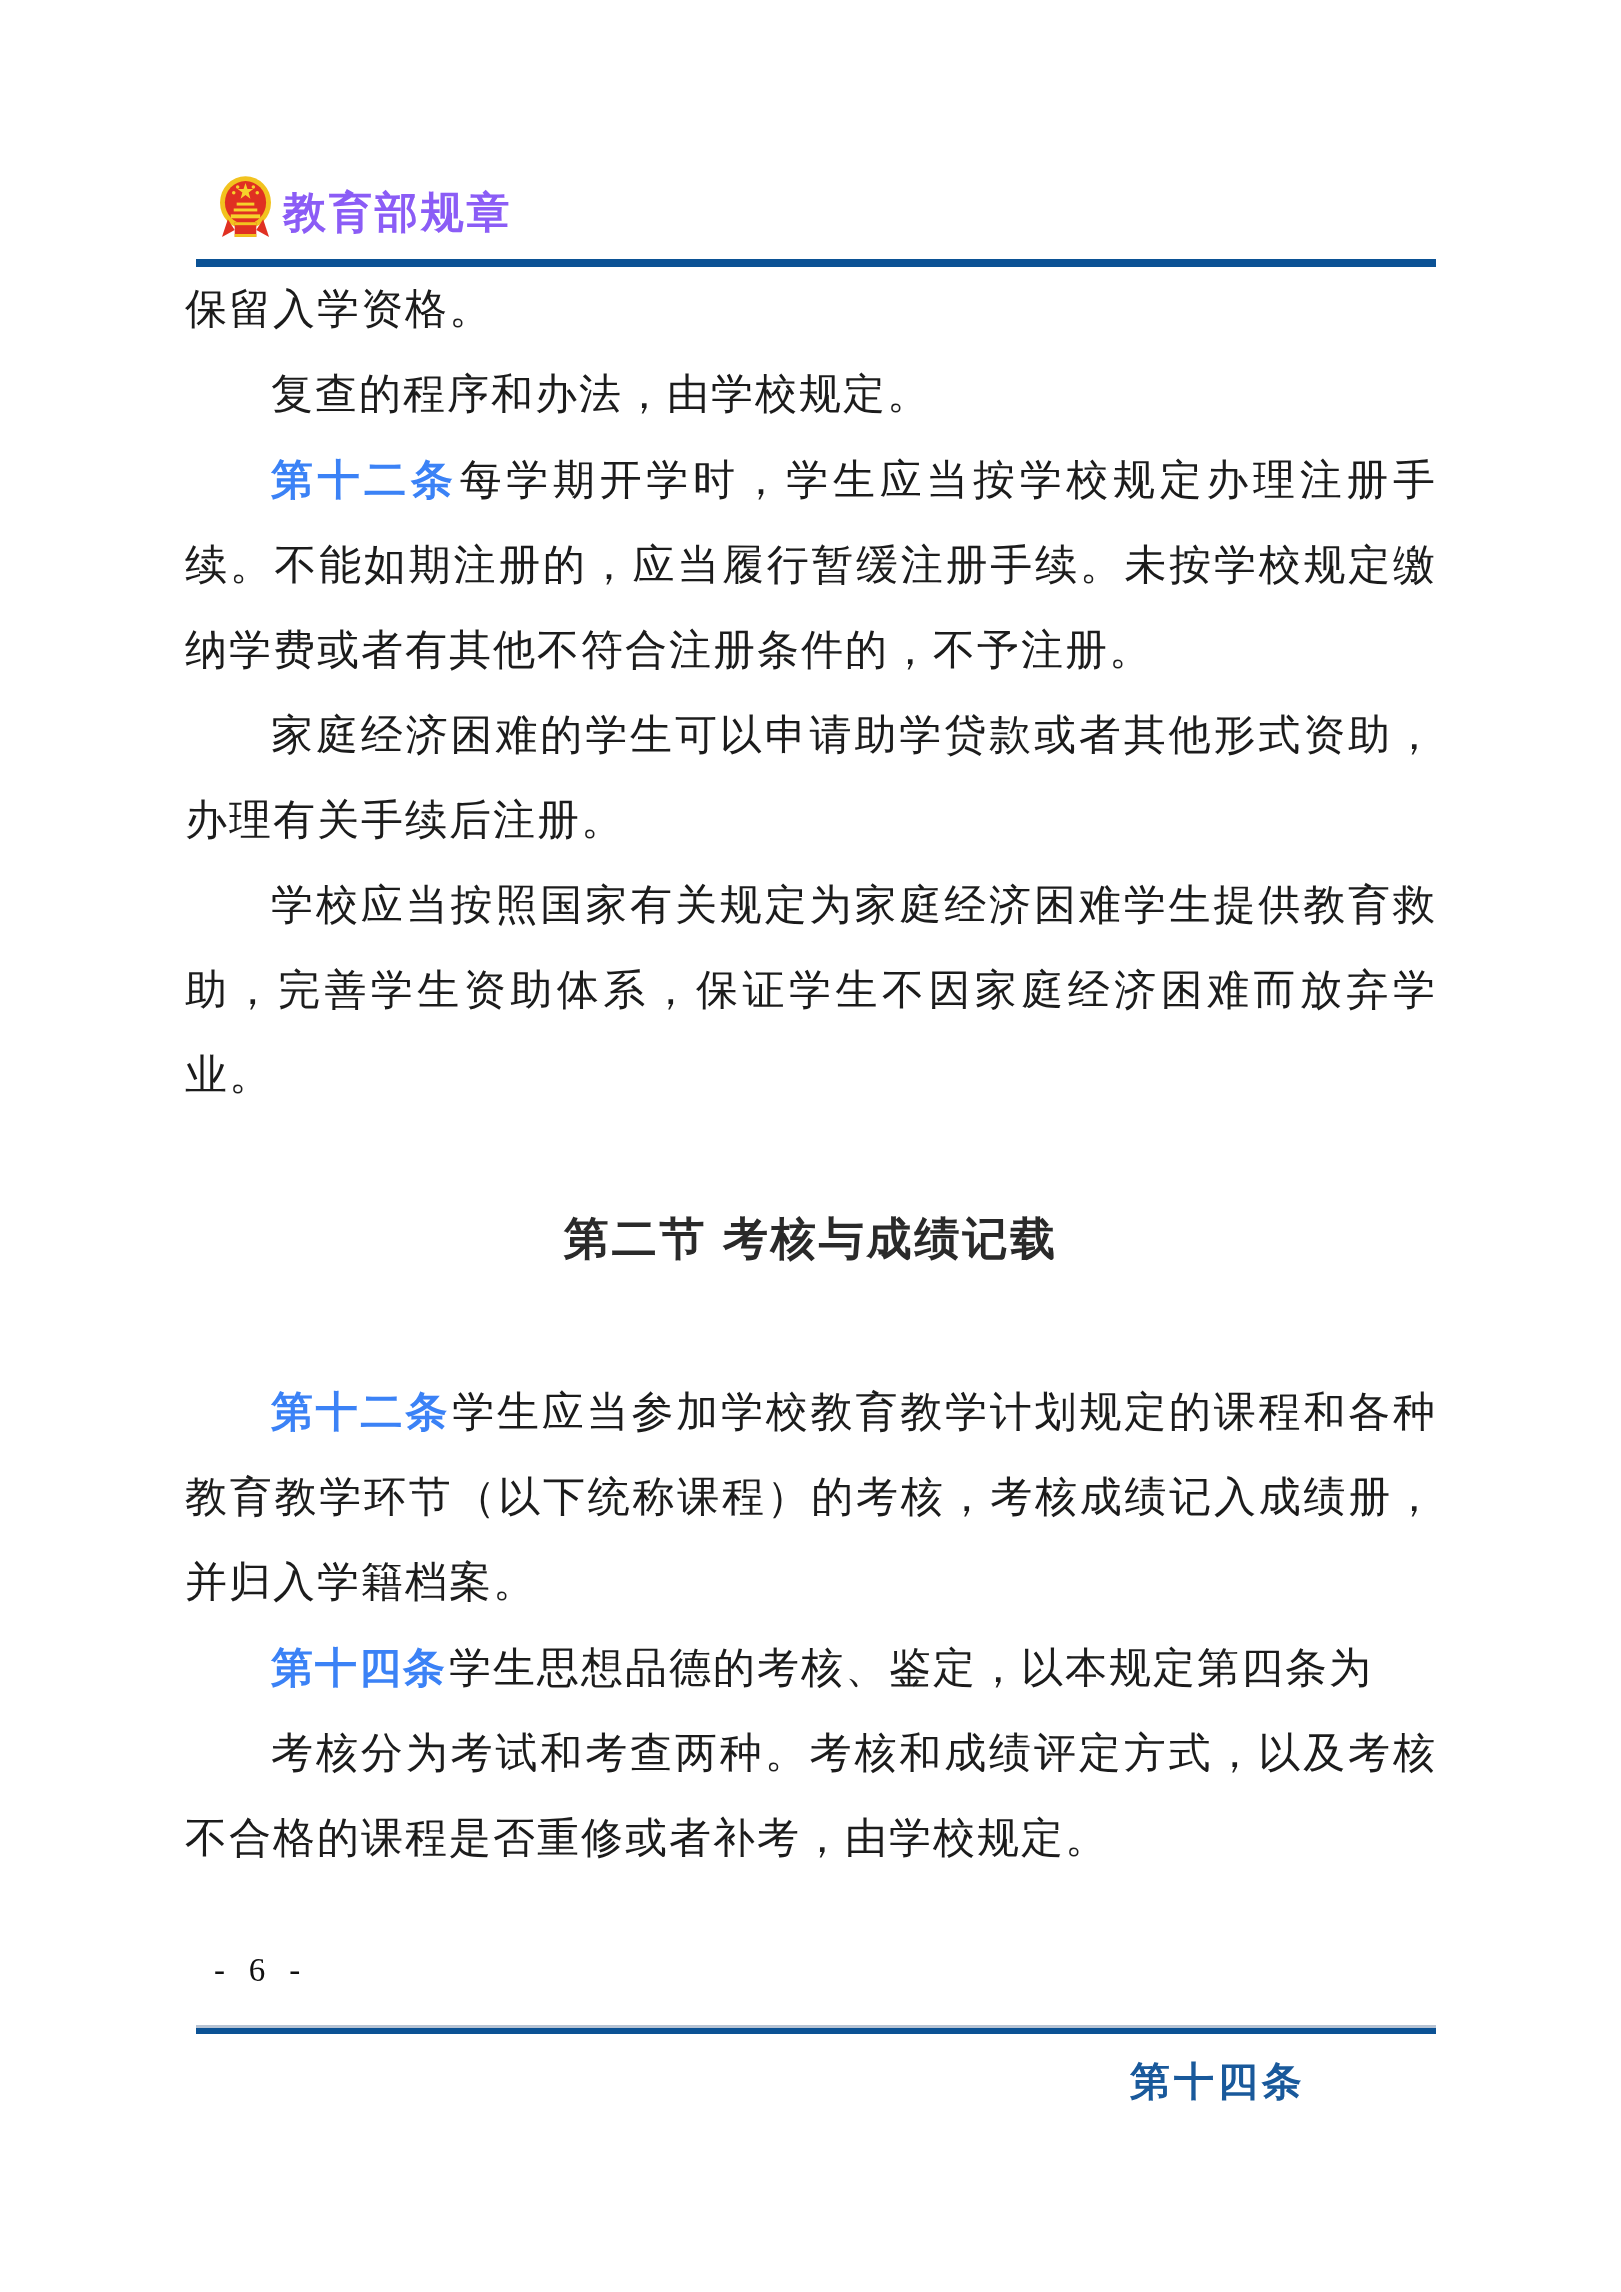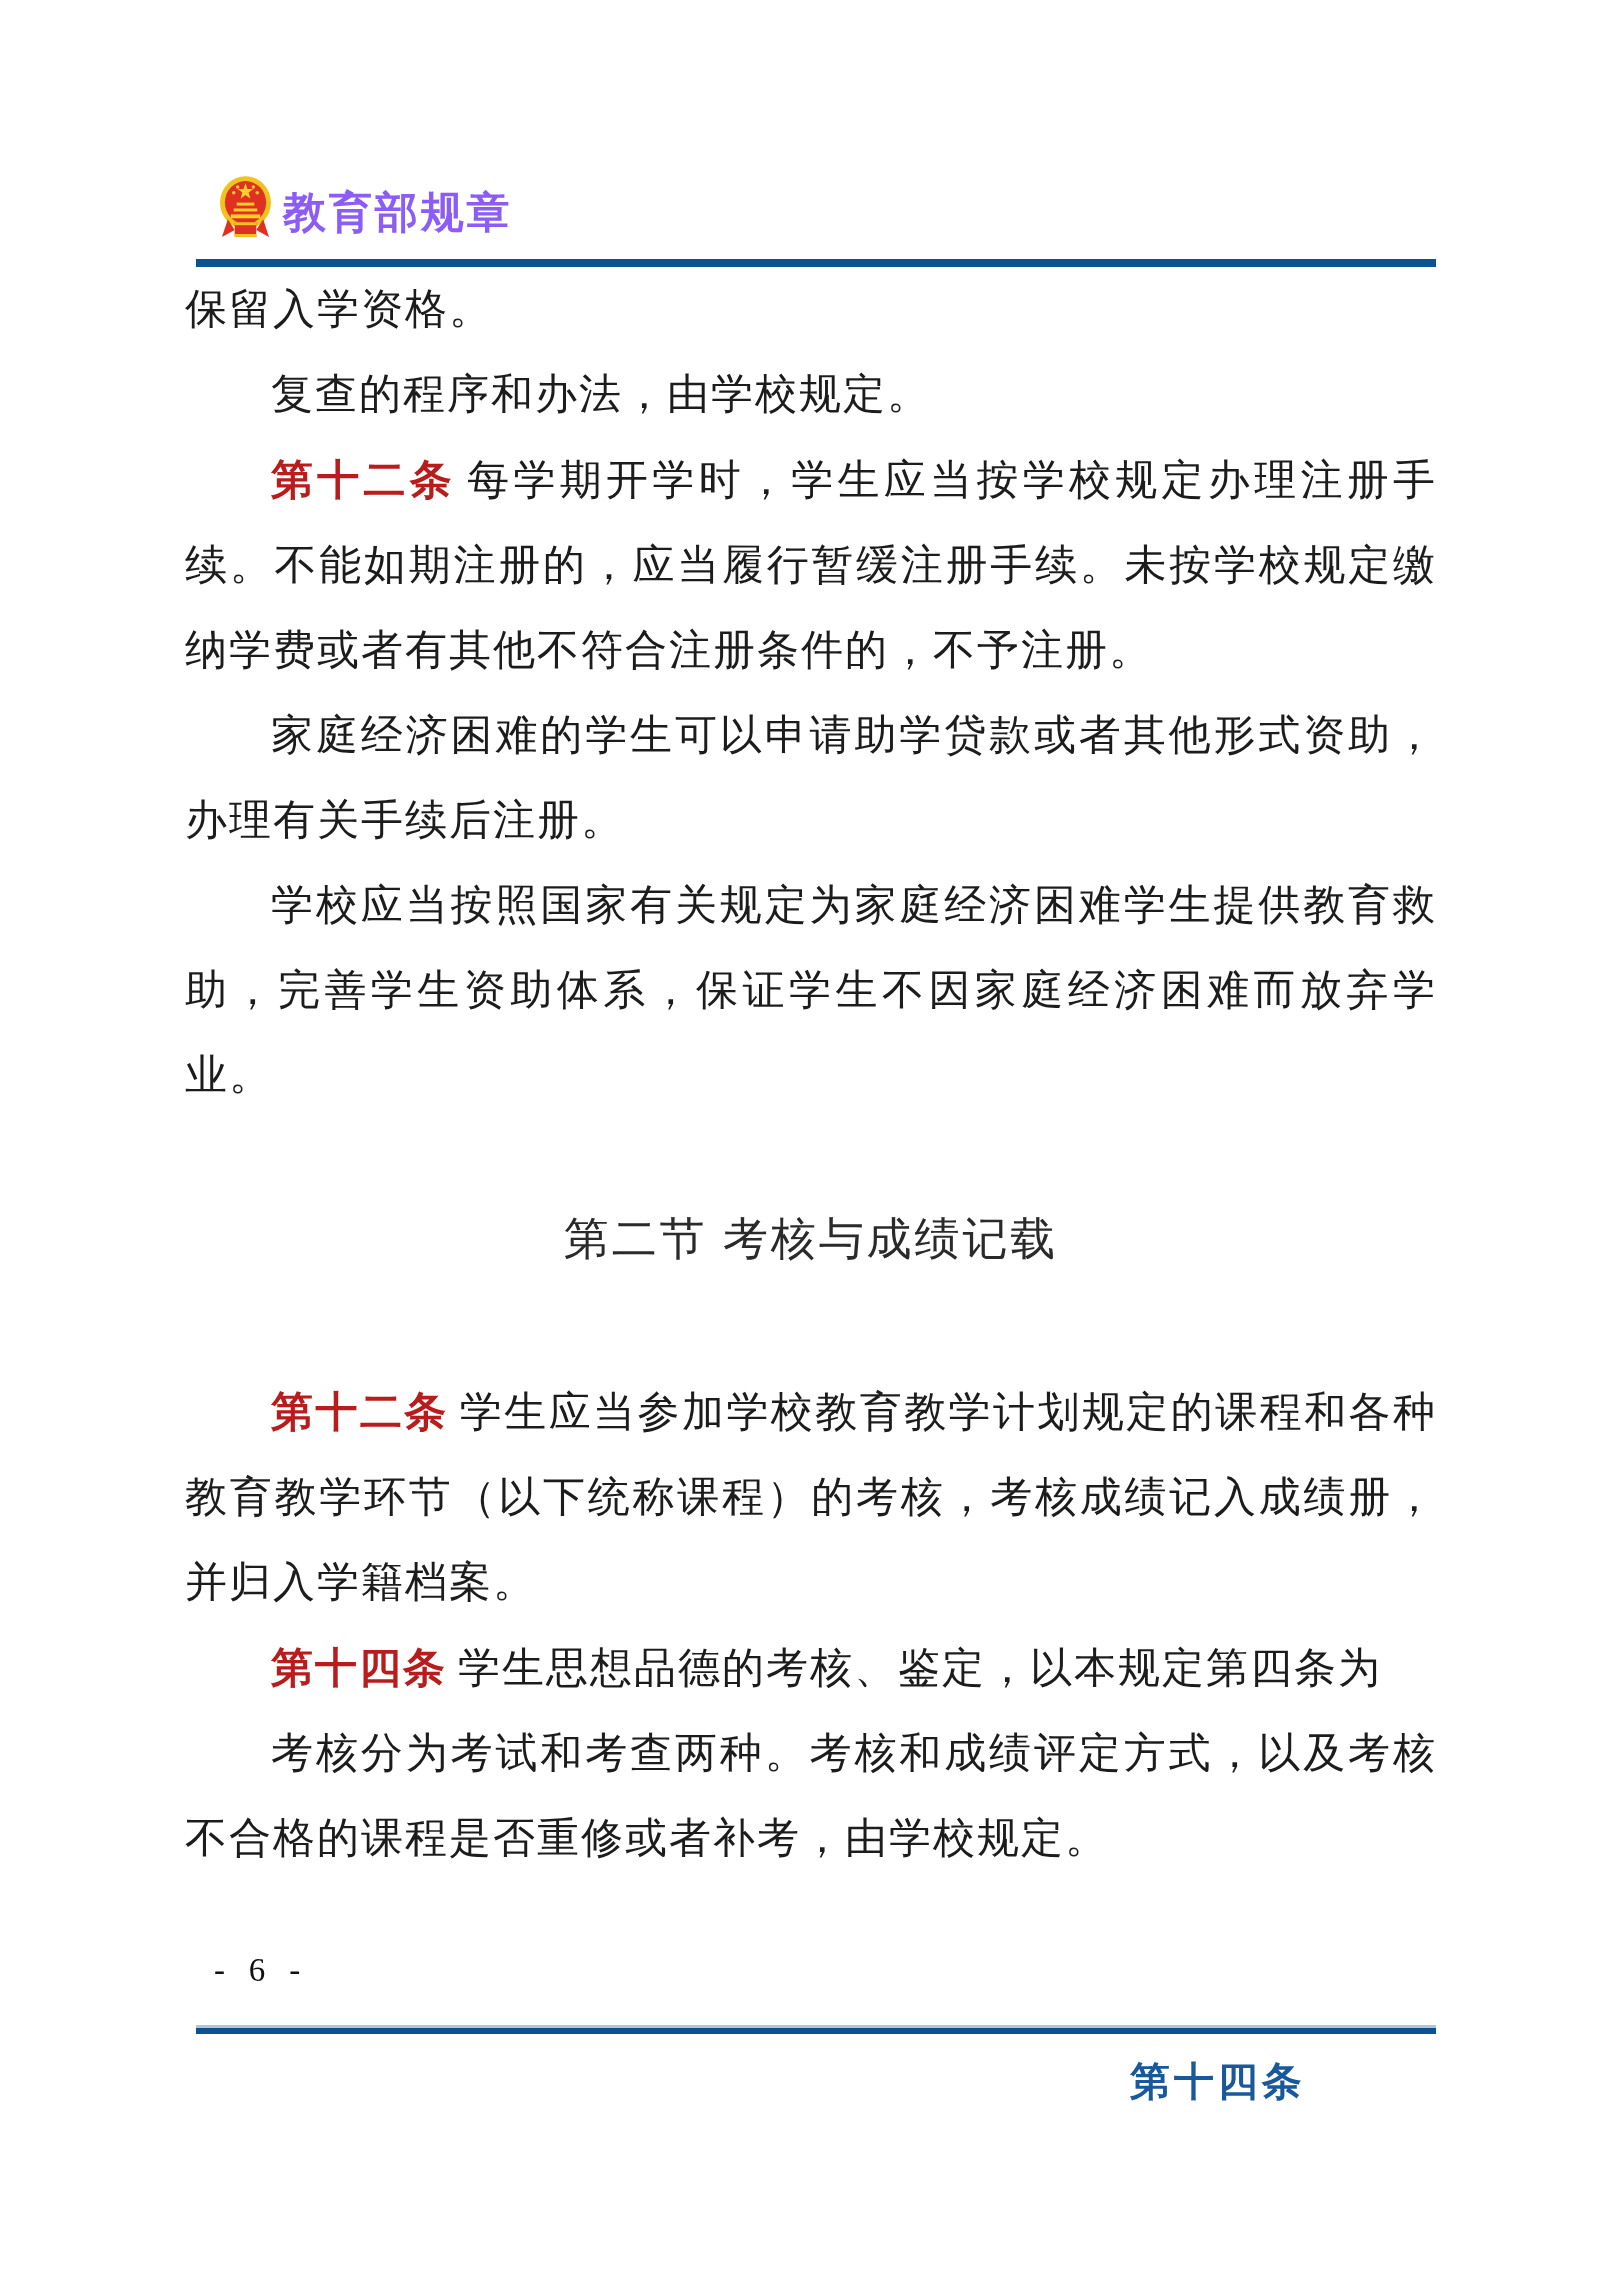--- a/index.html
+++ b/index.html
@@ -57,27 +57,27 @@
     letter-spacing:2px;
   }
   .para{
     margin:0;
     text-indent:86px;
   }
   .para.no-indent{text-indent:0;}
   .term{
     font-family:"Liberation Sans",sans-serif;
     font-weight:bold;
-    margin-right:11px;
-    color:#b91c1c;
+    margin-right:2px;
+    color:#3b82f6;
   }
   .section-heading{
     margin:78px 0 88px 0;
     font-family:"Liberation Sans",sans-serif;
-    font-weight:normal;
+    font-weight:bold;
     font-size:45px;
     line-height:85px;
     color:#2a2a2a;
     text-align:center;
     text-indent:0;
     letter-spacing:2.9px;
   }
   
   .page-number{
     position:absolute;

